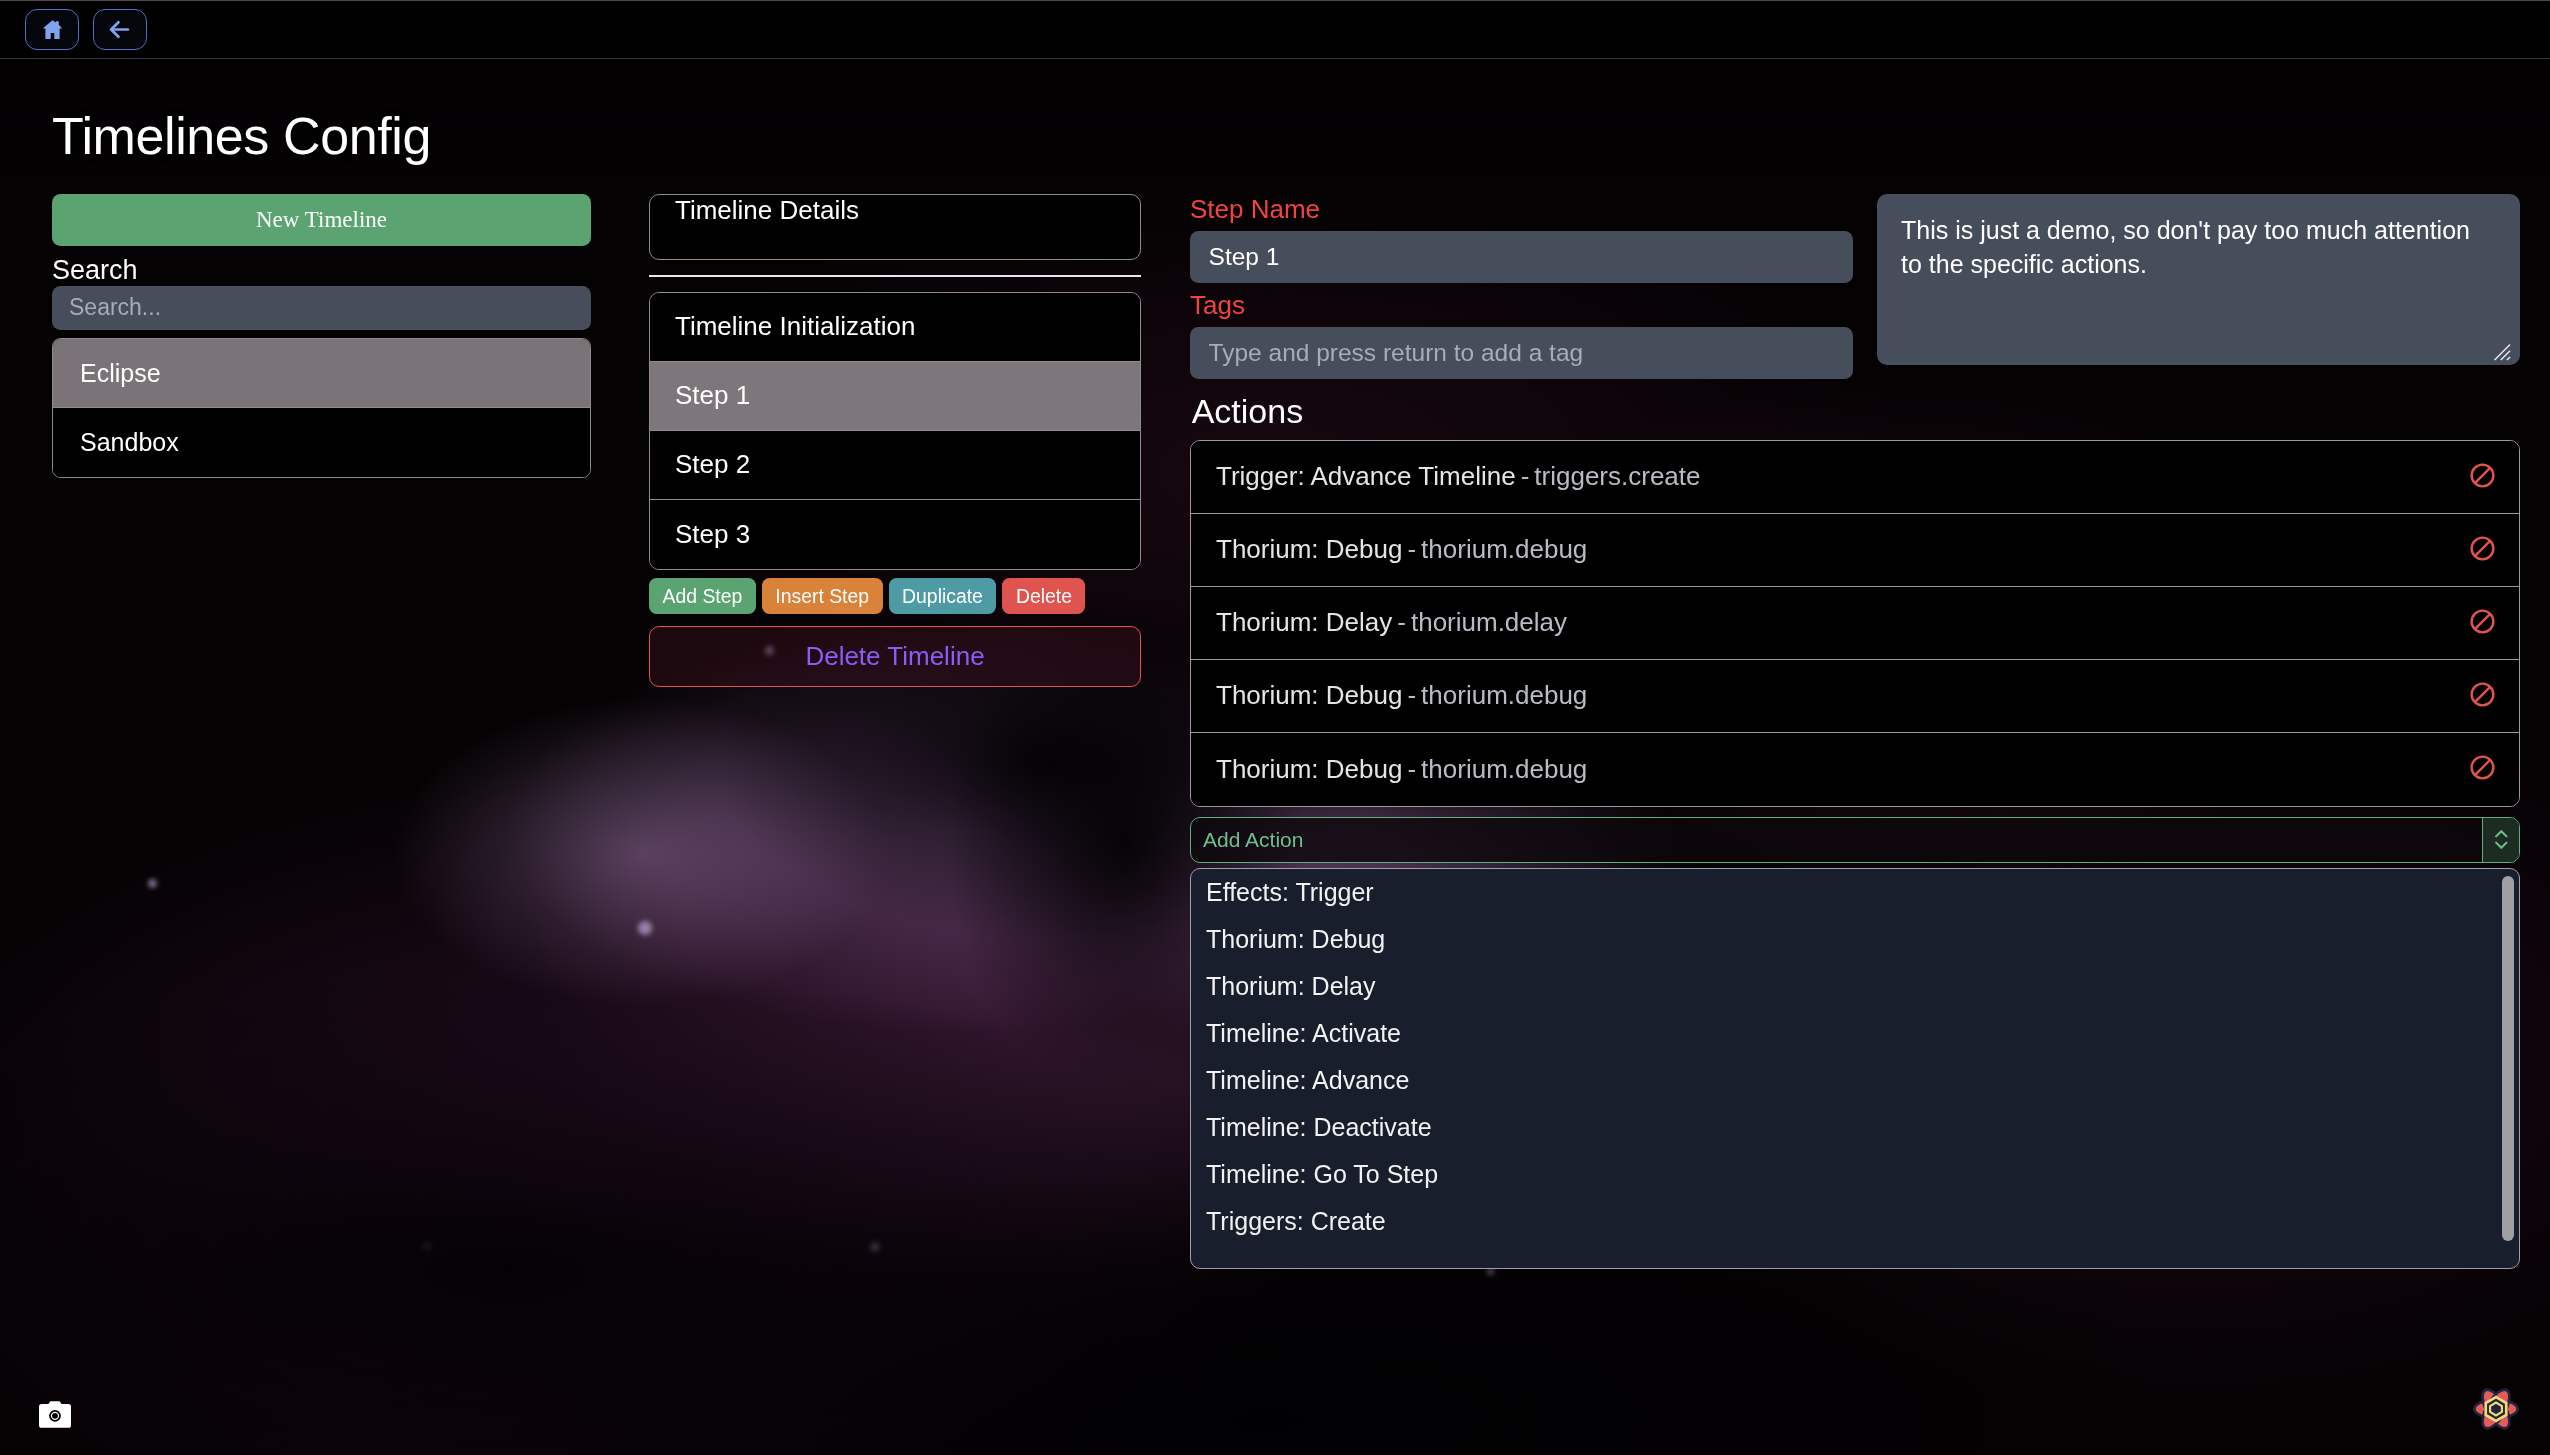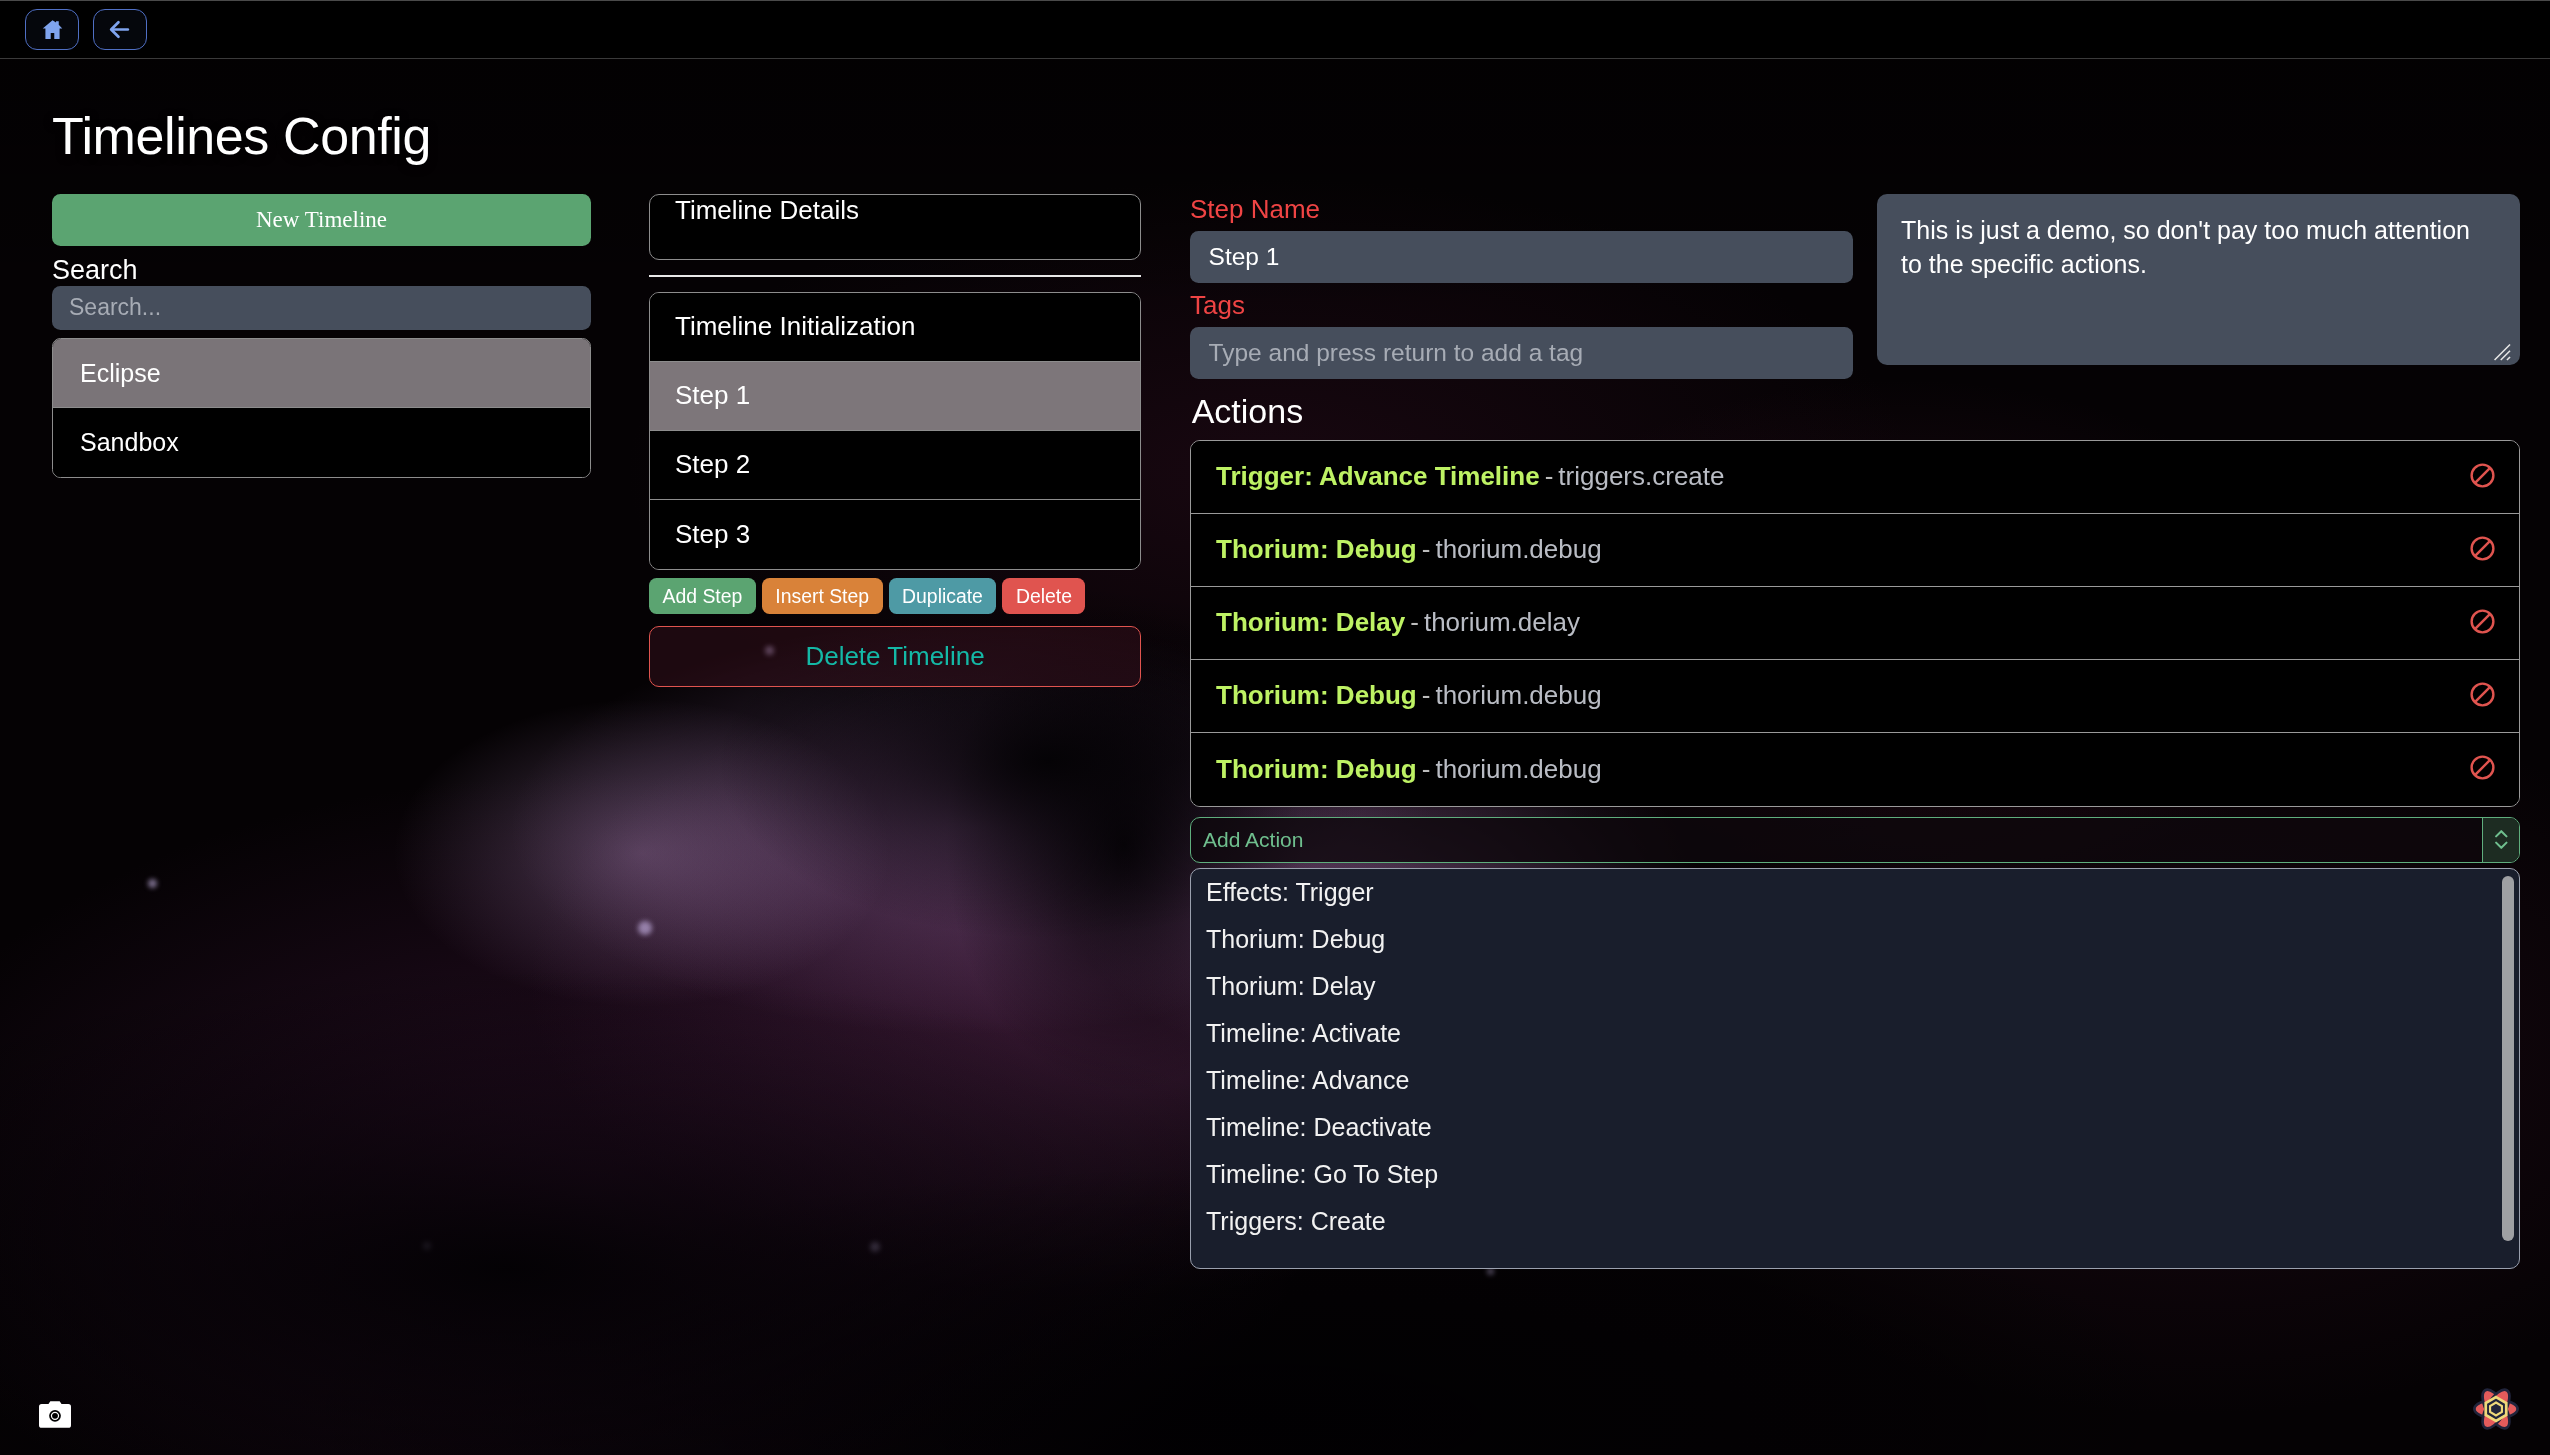--- a/index.html
+++ b/index.html
@@ -142,21 +142,21 @@
   }
   .sbtn.green  { background: #5ba471; }
   .sbtn.orange { background: #d98239; }
   .sbtn.teal   { background: #4e9aa5; }
   .sbtn.red    { background: #e0544f; }
 
   #delete-timeline {
     margin-top: 12px; width: 100%; height: 61px;
     background: rgba(60,18,30,0.45);
     border: 1.7px solid #e0544f; border-radius: 10px;
-    color: #14b8a6; font-size: 26px; font-family: inherit; cursor: pointer;
+    color: #8b5cf6; font-size: 26px; font-family: inherit; cursor: pointer;
   }
 
   
   #col3 { position: absolute; left: 1190px; top: 194px; right: 30px; }
   #top-fields { display: flex; gap: 24px; }
   .fcol-name { width: 663px; flex: 0 0 663px; }
   .fcol-desc { flex: 1 1 auto; }
   .lbl { color:#ef4444; font-size: 26px; margin-bottom: 6px; }
   .txtinput {
     width: 100%; height: 52px;
@@ -183,21 +183,21 @@
   #actions-list {
     border: 1.7px solid #9a9a9a; border-radius: 10px;
     overflow: hidden; background: #000;
   }
   .action-row {
     height: 73px; display:flex; align-items:center;
     padding: 0 22px 0 25px; background: #000;
     border-bottom: 1.7px solid #9a9a9a; cursor: pointer;
   }
   .action-row:last-child { border-bottom: none; }
-  .action-title { color:#bef264; font-size: 26px; font-weight: 700; }
+  .action-title { color:#e5e5e5; font-size: 26px; font-weight: 400; }
   .action-dash  { color:#bcbcbc; font-size: 26px; font-weight: 400; margin: 0 5px; }
   .action-id    { color:#b9bcc4; font-size: 26px; font-weight: 400; }
   .action-spacer{ flex: 1 1 auto; }
 
   
   #add-action-wrap { margin-top: 10px; position: relative; }
   #add-action-box {
     display:flex; align-items:stretch;
     border: 1.7px solid #5fae7d; border-radius: 10px;
     background: rgba(14,8,12,0.8);

